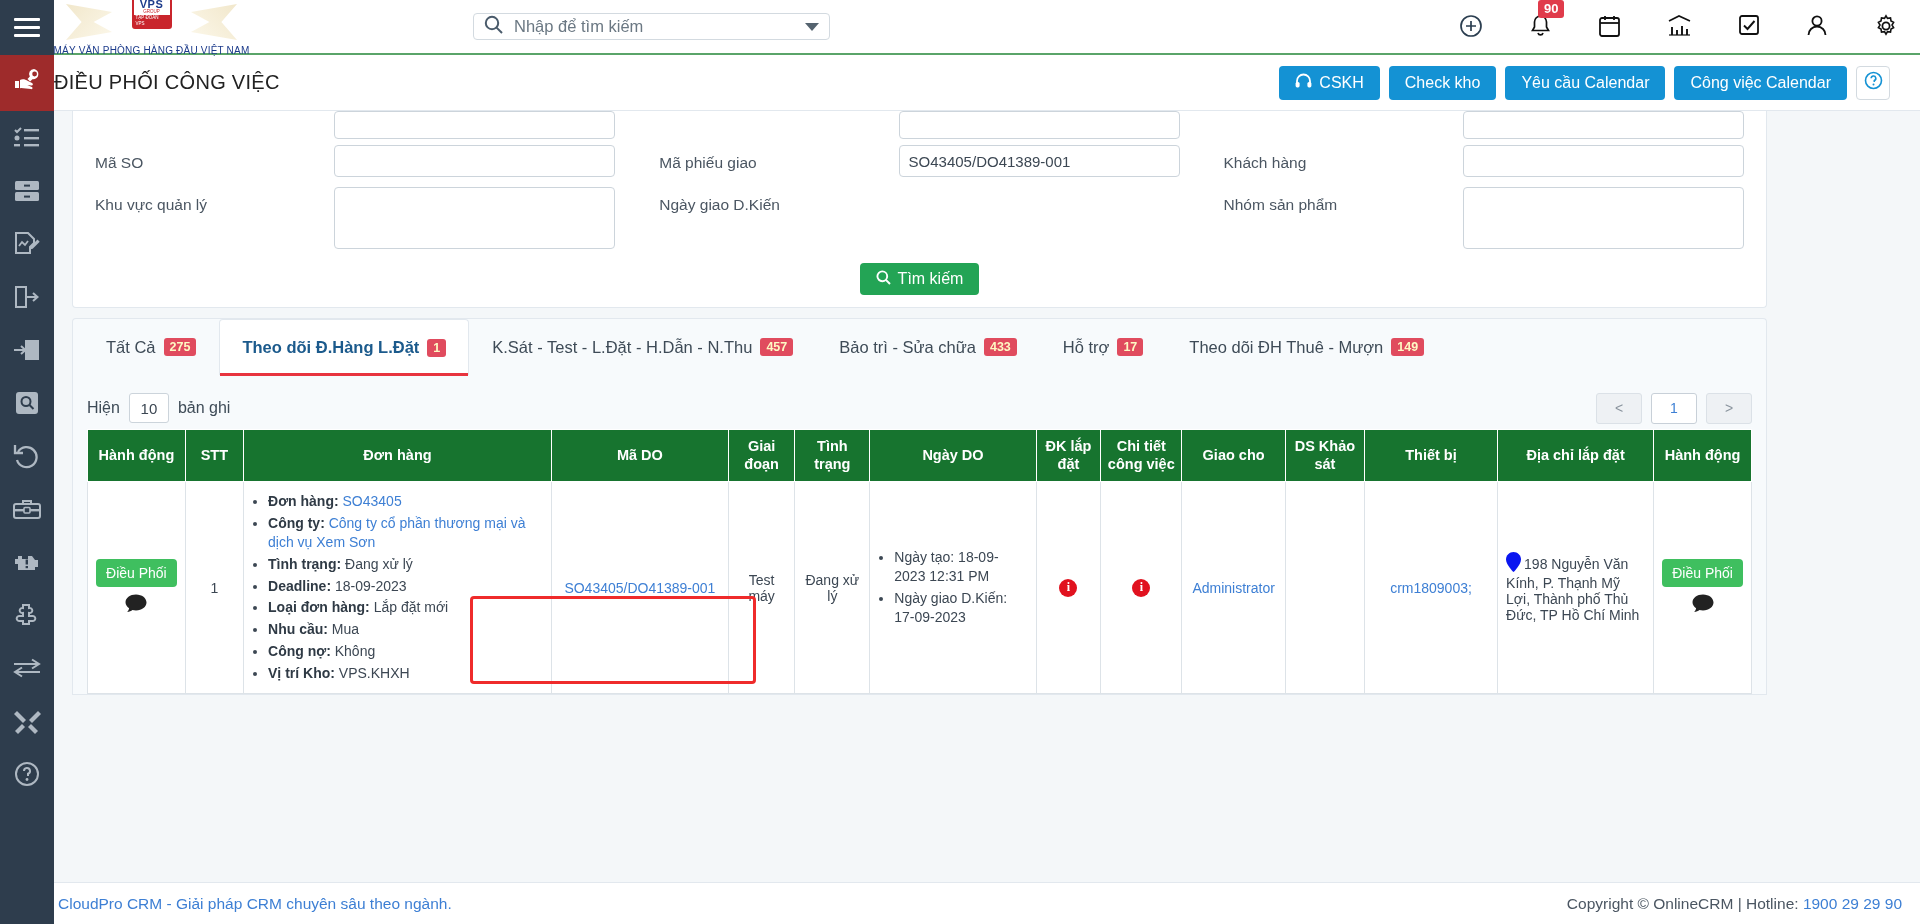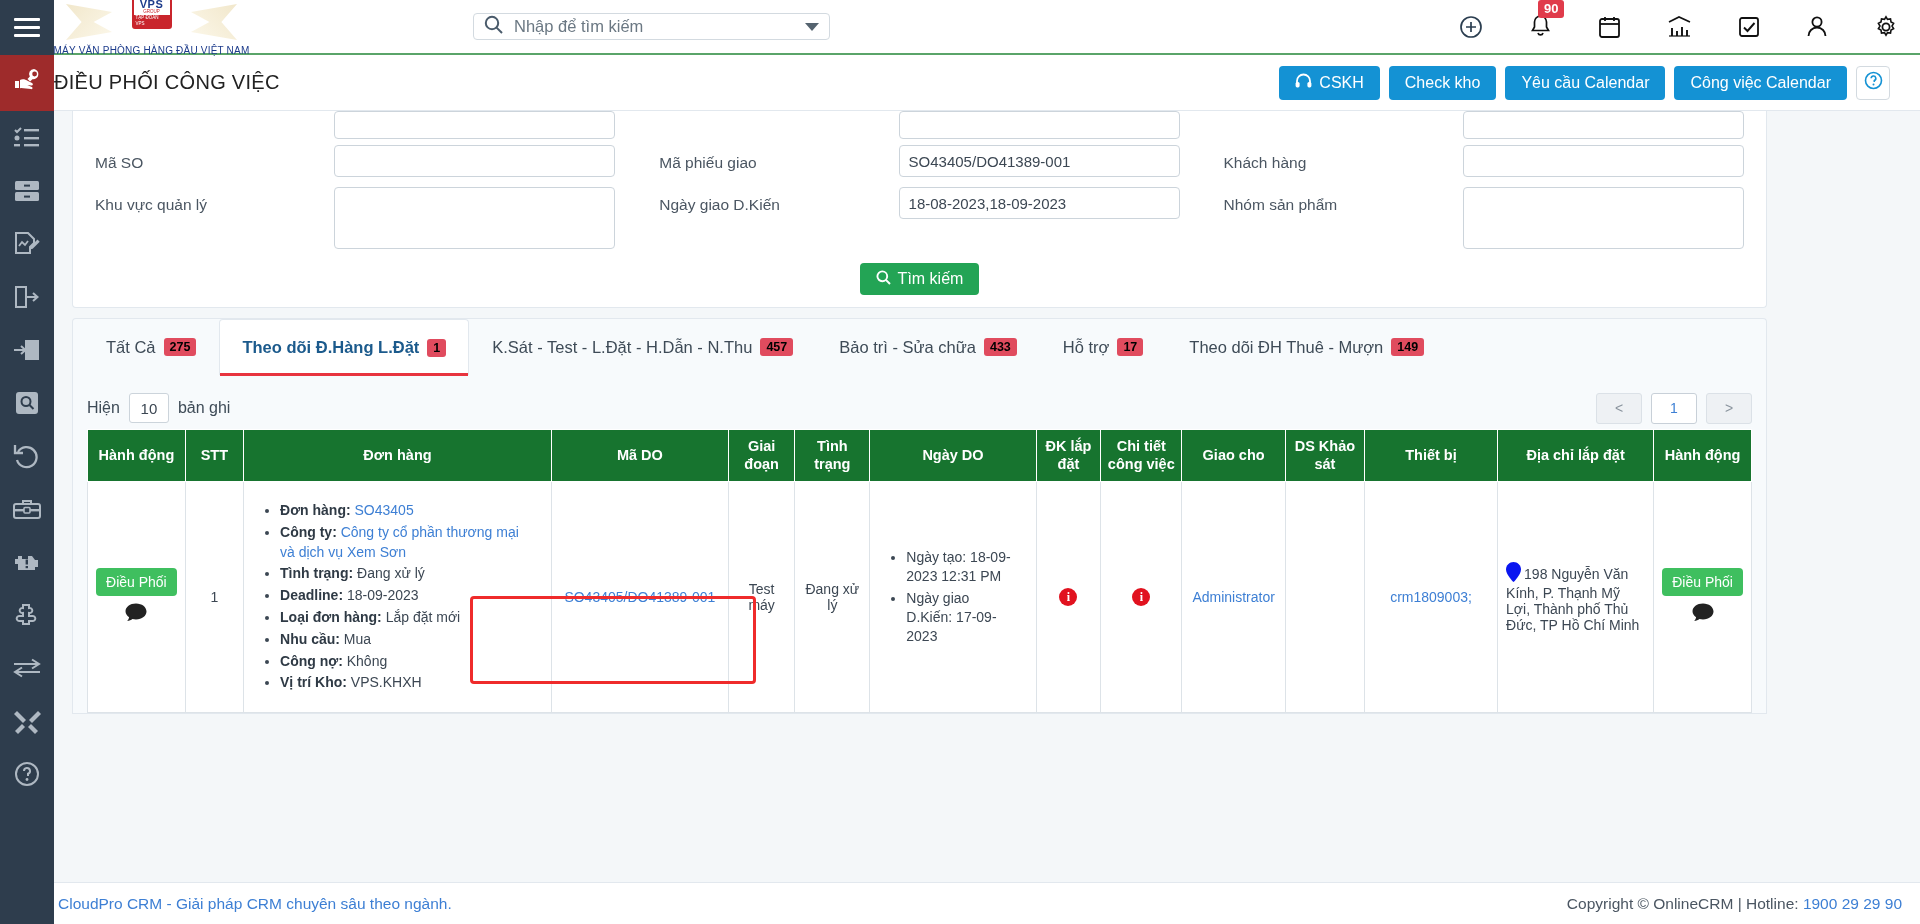--- a/index.html
+++ b/index.html
@@ -77,21 +77,21 @@
     flex:1; border:0; outline:0; font-size:16.5px; color:#55636f;
     font-family:"Liberation Sans", sans-serif; background:transparent;
   }
   #search-input::placeholder { color:#6b7883; }
   .caret-dd {
     width:0;height:0;border-left:7px solid transparent;border-right:7px solid transparent;
     border-top:8px solid #55636f; margin-left:6px;
   }
 
   #top-icons {
-    margin-left:auto; display:flex; align-items:center; gap:46px;
+    margin-left:auto; display:flex; align-items:flex-start; gap:46px;
     padding-right:22px;
   }
   .ticon { position:relative; cursor:pointer; color:#111; display:flex; align-items:center;}
   .badge-90 {
     position:absolute; top:-14px; left:9px;
     background:#e03b4b; color:#fff; font-size:13px; font-weight:bold;
     border-radius:3px; padding:1px 6px; line-height:16px;
   }
 
   
@@ -160,21 +160,21 @@
   }
   .tab.active {
     background:#fff; color:#1b5a8c; font-weight:bold;
     border:1px solid #e2e8ee; border-bottom:0;
     border-radius:4px 4px 0 0;
   }
   .tab.active:after {
     content:""; position:absolute; left:0; right:0; bottom:-1px; height:3px; background:#e8343f;
   }
   .cnt {
-    background:#e04b5e; color:#000000; font-size:12.5px; font-weight:bold;
+    background:#e04b5e; color:#fef9c3; font-size:12.5px; font-weight:bold;
     border-radius:3px; padding:2px 6px; line-height:14px;
   }
   .tab.active .cnt { background:#e04b5e; }
 
   
   #table-card {
     margin:0 18px; background:#f7fafc; border:1px solid #e2e8ee; border-top:0;
     padding:12px 14px 0 14px;
   }
   #tbl-top { display:flex; align-items:center; height:42px; }
@@ -197,21 +197,21 @@
   table.grid th {
     background:#17742f; color:#fff; font-size:14.5px; font-weight:bold;
     border:1px solid #ffffff; padding:8px 4px; text-align:center; vertical-align:middle;
     line-height:1.22;
   }
   table.grid td {
     border:1px solid #dde3e8; padding:7px 8px; font-size:14px;
     color:#3c4753; vertical-align:middle;
   }
   .c-center { text-align:center; }
-  ul.dl { margin:12px; padding-left:16px; list-style:disc; }
+  ul.dl { margin:0; padding-left:16px; list-style:disc; }
   ul.dl li { margin:2.5px 0; font-size:14px; line-height:1.38; }
   .k { font-weight:bold; color:#2f3a45; }
   .lnk { color:#3d7fd4; }
   .v { color:#3c4753; }
 
   .hl-outline {
     position:absolute; border:3px solid #ef2b2b; border-radius:4px;
     pointer-events:none; z-index:15;
   }
 
@@ -516,21 +516,20 @@
         <div class="frow row-first">
           <div class="flabel"></div>
           <div class="fctl"><input class="finput first" style=""></div>
         </div>
         <div class="frow">
           <div class="flabel">Mã phiếu giao</div>
           <div class="fctl"><input class="finput" value="SO43405/DO41389-001" style=""></div>
         </div>
         <div class="frow">
           <div class="flabel">Ngày giao D.Kiến</div>
-          <div class="fctl"><input class="finput" value="18-08-2023,18-09-2023" style=""></div>
         </div>
       </div>
 
       <div class="fcol">
         <div class="frow row-first">
           <div class="flabel"></div>
           <div class="fctl"><input class="finput first" style=""></div>
         </div>
         <div class="frow">
           <div class="flabel">Khách hàng</div>

